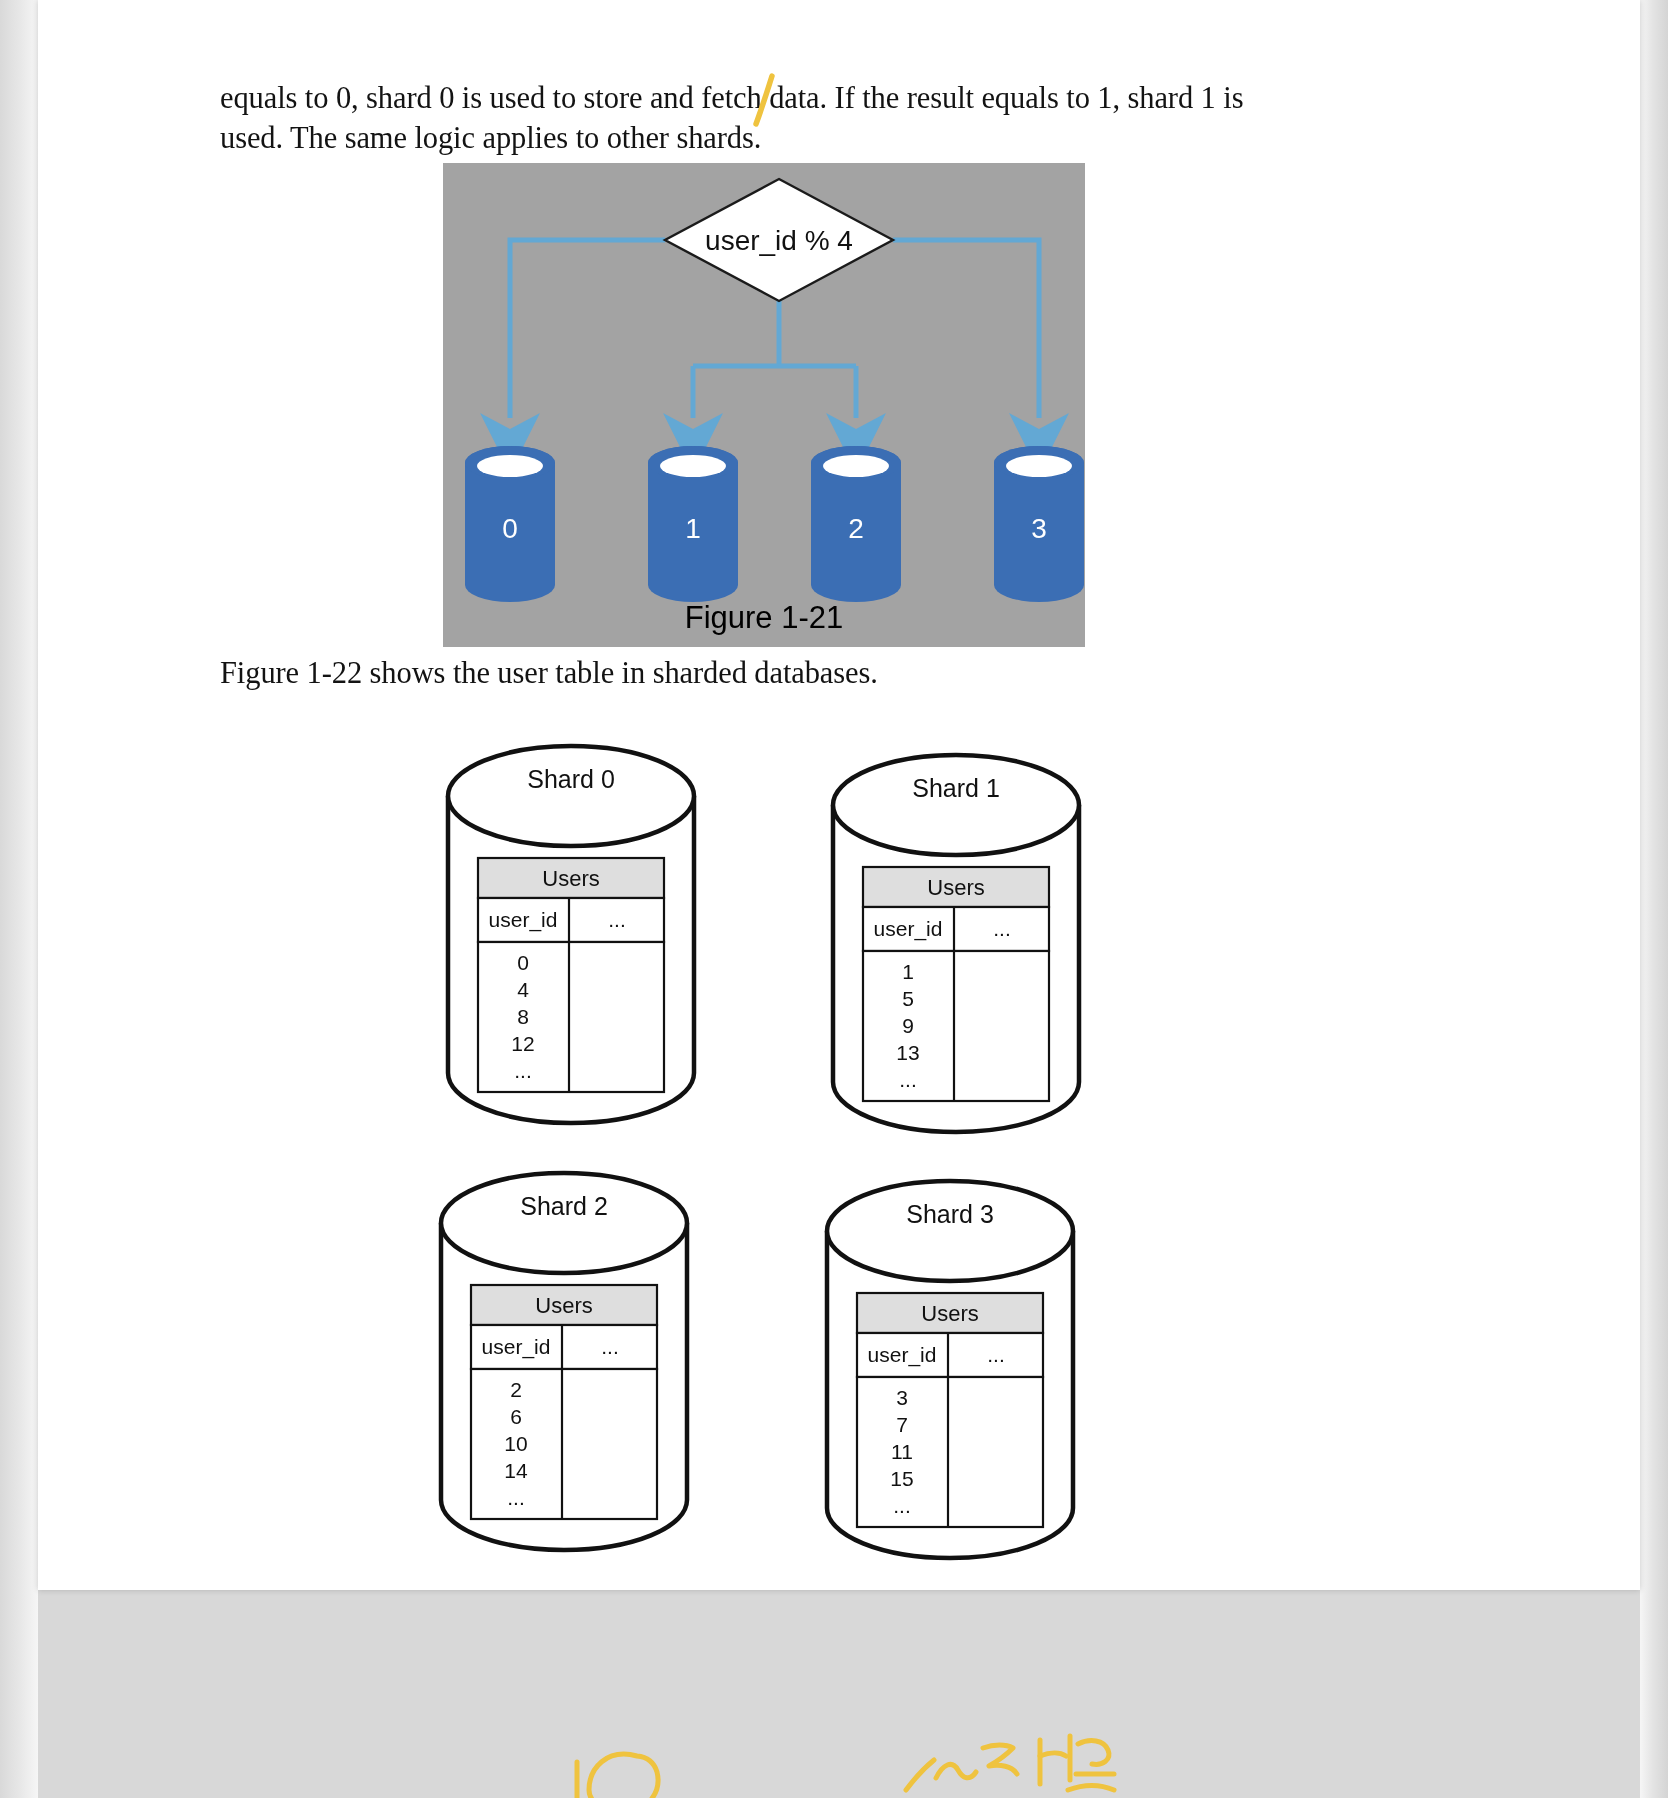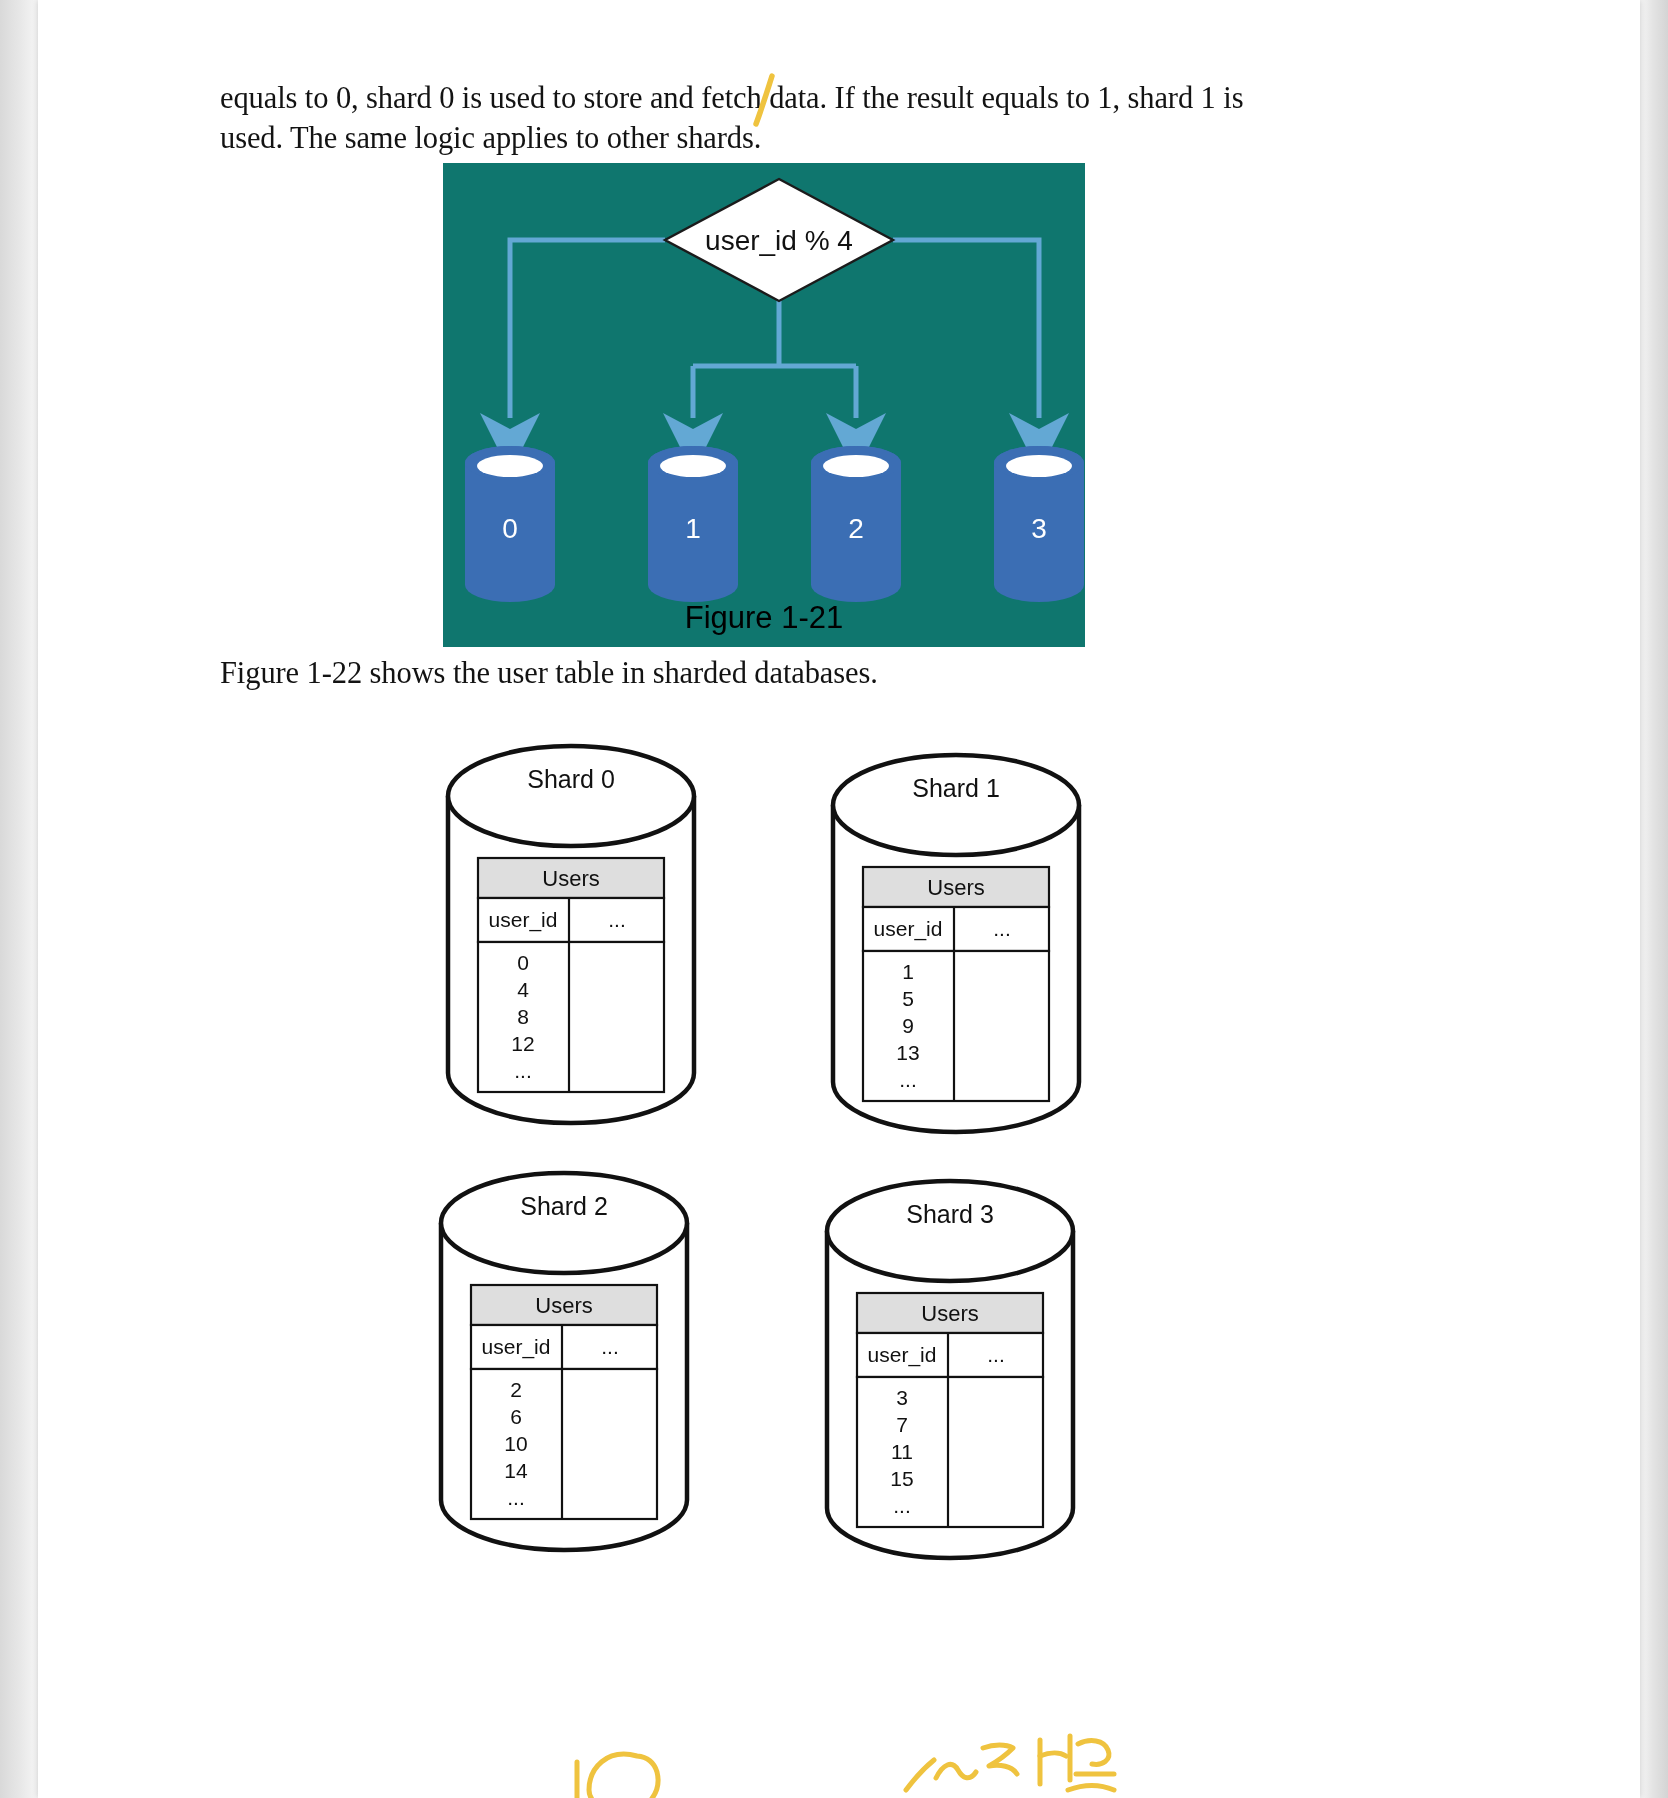--- a/index.html
+++ b/index.html
@@ -12,21 +12,21 @@
     height: 1798px;
     position: relative;
     overflow: hidden;
     font-family: "Liberation Sans", sans-serif;
   }
   .page {
     position: absolute;
     left: 38px;
     top: 0;
     width: 1602px;
-    height: 1798px;
+    height: 1590px;
     background: #ffffff;
     box-shadow: 0 0 6px rgba(0,0,0,0.18);
   }
   .edge-shade-l {
     position: absolute; left: 0; top: 0; width: 38px; height: 1798px;
     background: linear-gradient(to right, #d9d9d9 0%, #e8e8e8 55%, #f6f6f6 100%);
   }
   .edge-shade-r {
     position: absolute; right: 0; top: 0; width: 28px; height: 1798px;
     background: linear-gradient(to left, #d4d4d4 0%, #e4e4e4 55%, #f6f6f6 100%);
@@ -42,21 +42,21 @@
     letter-spacing: -0.1px;
   }
   #para-top { left: 182px; top: 78px; width: 1070px; }
   #para-mid { left: 182px; top: 653px; width: 1000px; }
 
   
   #fig21 {
     position: absolute;
     left: 405px; top: 163px;
     width: 642px; height: 484px;
-    background: #0f766e;
+    background: #a3a3a3;
   }
   #fig21 svg { display: block; }
   .cap {
     position: absolute;
     font-family: "Liberation Sans", sans-serif;
     font-size: 31px;
     color: #000000;
     text-align: center;
   }
   #cap21 { left: 405px; top: 600px; width: 642px; }

